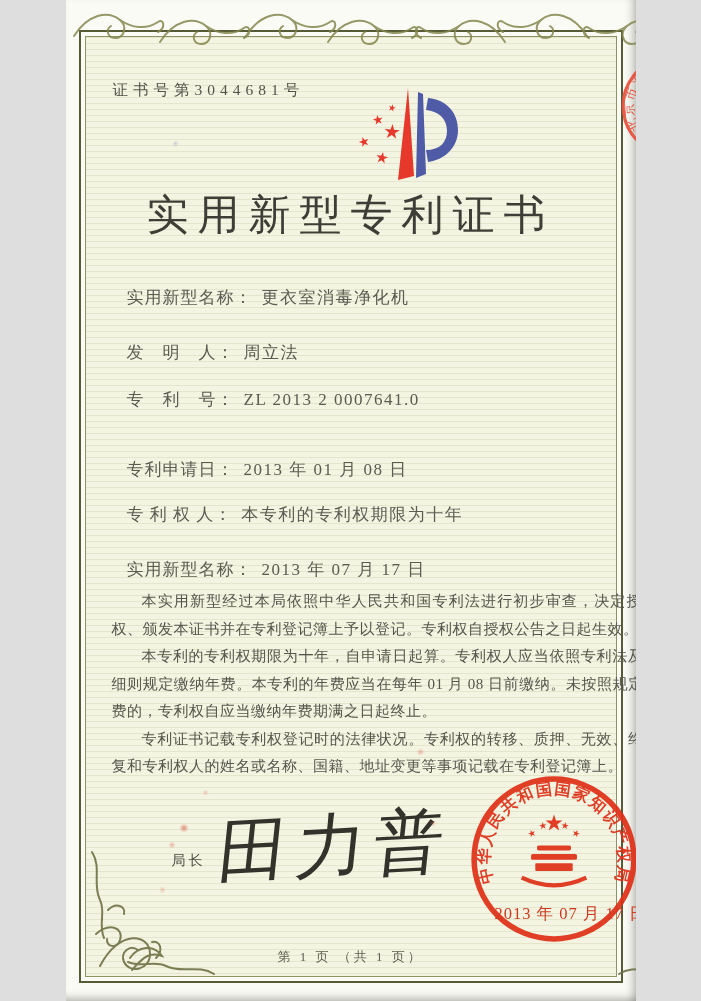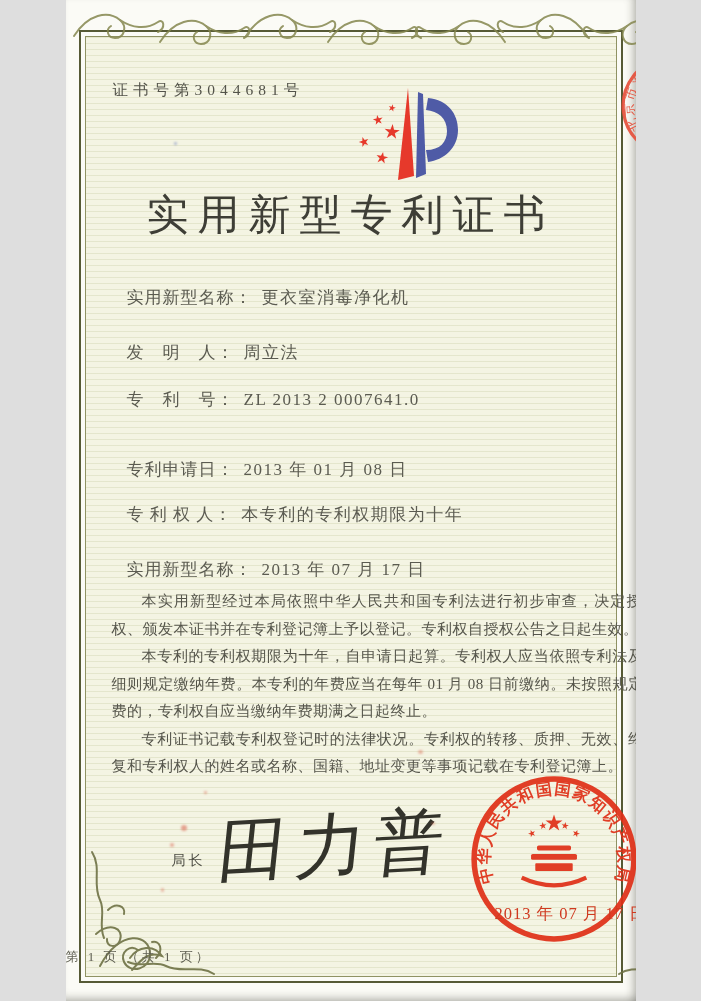--- a/index.html
+++ b/index.html
@@ -37,21 +37,21 @@
   .body-text{position:absolute;left:46px;top:588px;width:579px;font-size:15px;
     line-height:27.5px;color:#55554b;text-align:justify;letter-spacing:.5px;}
   .body-text p{margin:0;text-indent:2em;}
   .sig-label{position:absolute;left:106px;top:852px;font-size:14px;color:#4c4c43;letter-spacing:3px;}
   .sig-name{position:absolute;left:152px;top:800px;font-size:70px;color:#33332b;
     font-family:"DejaVu Sans", sans-serif;font-weight:500;
     transform:rotate(-3deg) skewX(-9deg);letter-spacing:8px;white-space:nowrap;}
   .seal{position:absolute;left:403px;top:774px;opacity:.93;}
   .seal-date{position:absolute;left:420px;top:903px;width:170px;text-align:center;
     font-size:16.5px;color:#cf3a20;letter-spacing:1px;white-space:nowrap;}
-  .footer{position:absolute;left:0;top:948px;width:100%;
+  .footer{position:absolute;left:0;top:948px;width:100%;text-align:center;
     font-size:13px;letter-spacing:3px;color:#5f5f52;}
   .speck{position:absolute;border-radius:50%;filter:blur(1px);pointer-events:none;}
 </style>
 </head>
 <body>
 
 <div class="page">
 
   <div class="frame-inner"></div>
   <div class="frame-outer"></div>

